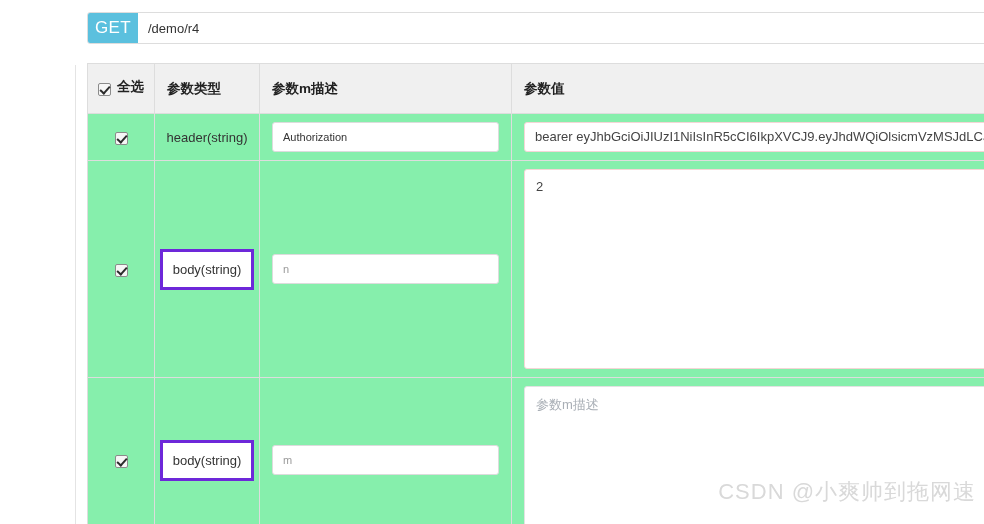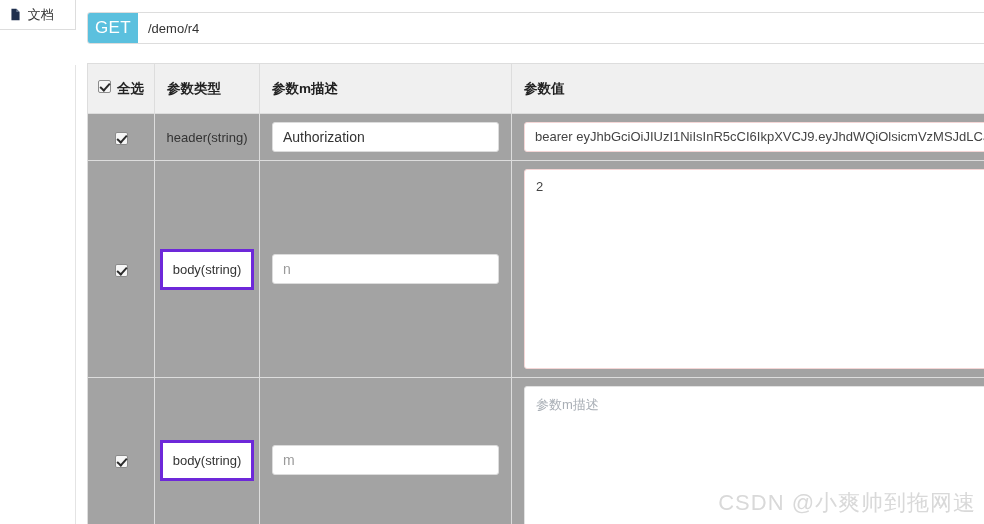--- a/index.html
+++ b/index.html
@@ -146,31 +146,31 @@
     font-size: 13.5px;
     font-weight: bold;
     color: #222;
     text-align: left;
     vertical-align: middle;
     white-space: nowrap;
   }
   .ptable th.t-sel { text-align: center; padding: 0; }
   .ptable th.t-sel .selwrap {
     display: inline-flex;
-    align-items: flex-start;
+    align-items: flex-end;
     gap: 6px;
   }
 
   .ptable td {
     border: 1px solid #dddddd;
     padding: 8px 12px;
     vertical-align: middle;
     font-size: 13px;
     color: #333;
-    background: #a3a3a3;
+    background: #86efac;
   }
   .ptable td.c1 { text-align: center; padding: 0; }
   .ptable td.c2 { text-align: center; padding: 0 4px; position: relative; }
 
   tr.row-header td { height: 42px; }
   tr.row-n td      { height: 215px; }
   tr.row-m td      { height: 148px; }
 
   
   .cbx {
@@ -208,21 +208,21 @@
     line-height: 1;
   }
 
   
   .txt {
     width: 100%;
     height: 30px;
     border: 1px solid #dcdcdc;
     border-radius: 3px;
     padding: 0 10px;
-    font-size: 14px;
+    font-size: 11px;
     color: #333;
     outline: none;
     background: #fff;
     font-family: "Liberation Sans", "DejaVu Sans", sans-serif;
   }
   .txt::placeholder { color: #9a9a9a; }
 
   .txt-pink {
     width: 100%;
     height: 30px;
@@ -253,49 +253,40 @@
     display: block;
   }
   .area-pink  { border: 1px solid #f4d6d6; height: 200px; }
   .area-plain { border: 1px solid #e2e2e2; height: 148px; color: #444; }
   .area-plain::placeholder, .area-pink::placeholder { color: #a8aeb5; }
 
   
   .watermark {
     position: absolute;
     right: 8px;
-    bottom: 6px;
+    bottom: 17px;
     font-size: 22px;
     color: #d9d9d9;
     letter-spacing: 1px;
     white-space: nowrap;
     pointer-events: none;
     z-index: 40;
     font-family: "Liberation Sans", "DejaVu Sans", sans-serif;
   }
 
   .icon-svg { display: block; }
 </style>
 </head>
 <body>
 
 <div id="app">
 
   <div class="sidebar">
     <div class="tail"></div>
 
-    <div class="side-tab doc">
-      <span class="ico">
-        <svg class="icon-svg" width="13" height="13" viewBox="0 0 16 16" aria-hidden="true">
-          <path d="M3 1h6l4 4v10H3z" fill="#1f2f4d"></path>
-          <path d="M9 1v4h4" fill="#6d7c94"></path>
-        </svg>
-      </span>
-      <span class="lbl">文档</span>
-    </div>
 
   </div>
 
   <div class="main">
 
     <div class="urlbar">
       <div class="method-badge">GET</div>
       <input class="url-input" type="text" value="/demo/r4" style="">
     </div>
 

